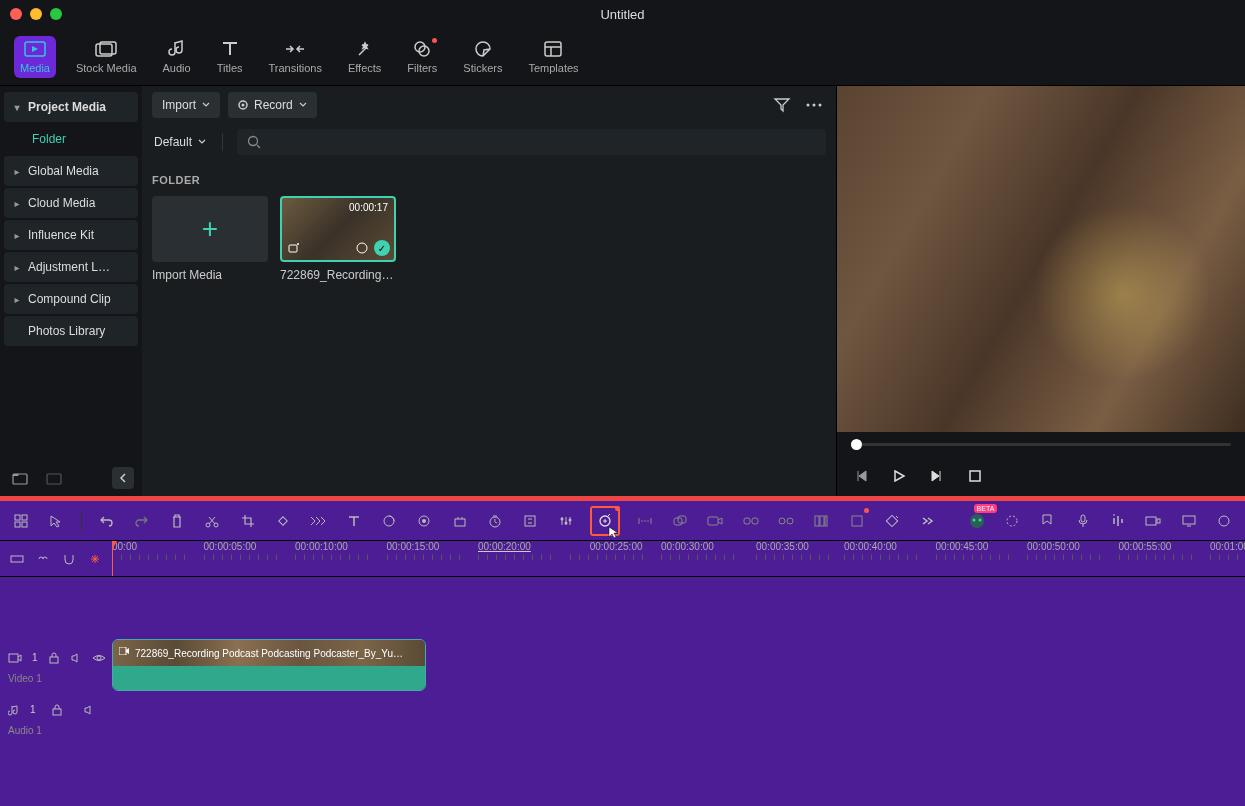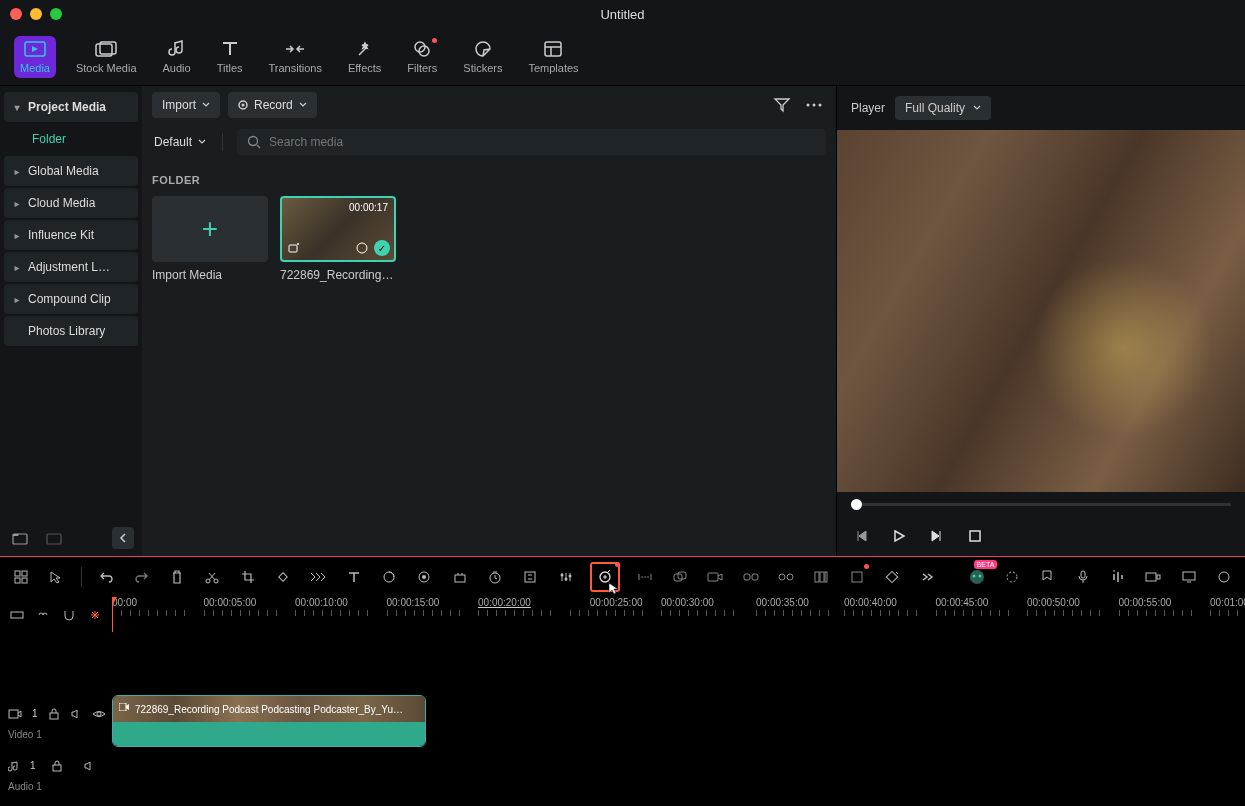--- a/index.html
+++ b/index.html
@@ -70,21 +70,21 @@
 .select { background: #2a2f34; padding: 5px 10px; border-radius: 4px; display: flex; align-items: center; gap: 8px; font-size: 12px; }
 .preview { flex: 1; background: linear-gradient(120deg, #5a4331 0%, #6f5640 25%, #4a3628 50%, #7a5e44 75%, #3d2d20 100%); position: relative; }
 .preview::after { content: ''; position: absolute; inset: 0; background: radial-gradient(circle at 70% 60%, rgba(230,200,100,0.4) 0%, transparent 25%); }
 .scrubber { height: 24px; display: flex; align-items: center; padding: 0 14px; }
 .scrub-track { flex: 1; height: 3px; background: #333; border-radius: 2px; position: relative; }
 .scrub-thumb { position: absolute; left: 0; top: -4px; width: 11px; height: 11px; background: #fff; border-radius: 50%; }
 .transport { height: 40px; display: flex; align-items: center; gap: 18px; padding: 0 14px; }
 .tbtn { width: 20px; height: 20px; display: flex; align-items: center; justify-content: center; cursor: pointer; }
 
 
-.timeline-area { height: 250px; display: flex; flex-direction: column; background: #000000; border-top: 1px solid #ef4444; }
+.timeline-area { height: 310px; display: flex; flex-direction: column; background: #4c1d95; border-top: 5px solid #ef4444; }
 .tl-toolbar { height: 40px; display: flex; align-items: center; padding: 0 10px; gap: 14px; border-bottom: 1px solid #000; }
 .tl-toolbar .vdiv { width: 1px; height: 20px; background: #333; }
 .tlbtn { width: 22px; height: 22px; display: flex; align-items: center; justify-content: center; color: #bbb; cursor: pointer; position: relative; }
 .tlbtn.hl { border: 2px solid #ff5a3a; border-radius: 3px; padding: 4px; width: 30px; height: 30px; }
 .tlbtn .rd { position: absolute; top: -2px; right: -2px; width: 5px; height: 5px; background: #ff5252; border-radius: 50%; }
 .tlbtn .beta { position: absolute; top: -6px; right: -10px; background: #ff3b7f; color: #fff; font-size: 7px; padding: 1px 3px; border-radius: 3px; }
 .tl-toolbar .sp { flex: 1; }
 .tl-ruler-row { height: 36px; display: flex; border-bottom: 1px solid #000; }
 .tl-track-head { width: 112px; flex-shrink: 0; display: flex; align-items: center; gap: 8px; padding: 0 8px; }
 .tl-ruler { flex: 1; position: relative; overflow: hidden; }
@@ -301,21 +301,20 @@
               <svg width="8" height="6" viewBox="0 0 8 6">
                   <path d="M1 1 L4 4 L7 1" stroke="#ccc" fill="none" stroke-width="1.2"></path>
                 </svg>
             </div>
             <div class="divider"></div>
             <div class="search-wrap">
               <svg width="14" height="14" viewBox="0 0 14 14">
                   <circle cx="6" cy="6" r="4.5" fill="none" stroke="#888" stroke-width="1.3"></circle>
                   <path d="M10 10 L13 13" stroke="#888" stroke-width="1.3"></path>
                 </svg>
-              <input type="text" placeholder="Search media" style="">
             </div>
           </div>
           <div class="folder-label">FOLDER</div>
           <div class="thumbs">
             <div class="thumb">
               <div class="thumb-box thumb-import">
                   <span class="plus">+</span>
                 </div>
               <div class="thumb-label">Import Media</div>
             </div>
@@ -336,29 +335,20 @@
                 <span class="thumb-check">✓</span>
               </div>
               <div class="thumb-label">722869_Recording P…</div>
             </div>
           </div>
         </div>
       </div>
     </div>
 
     <div class="player">
-      <div class="player-head">
-        <span>Player</span>
-        <div class="select">
-          <span>Full Quality</span>
-          <svg width="8" height="6" viewBox="0 0 8 6">
-              <path d="M1 1 L4 4 L7 1" stroke="#ccc" fill="none" stroke-width="1.2"></path>
-            </svg>
-        </div>
-      </div>
       <div class="preview"></div>
       <div class="scrubber">
         <div class="scrub-track">
             <div class="scrub-thumb"></div>
           </div>
       </div>
       <div class="transport">
         <span class="tbtn">
             <svg width="14" height="14" viewBox="0 0 14 14">
               <path d="M4 2 L4 12 M12 2 L5 7 L12 12 Z" fill="#999" stroke="#999"></path>

